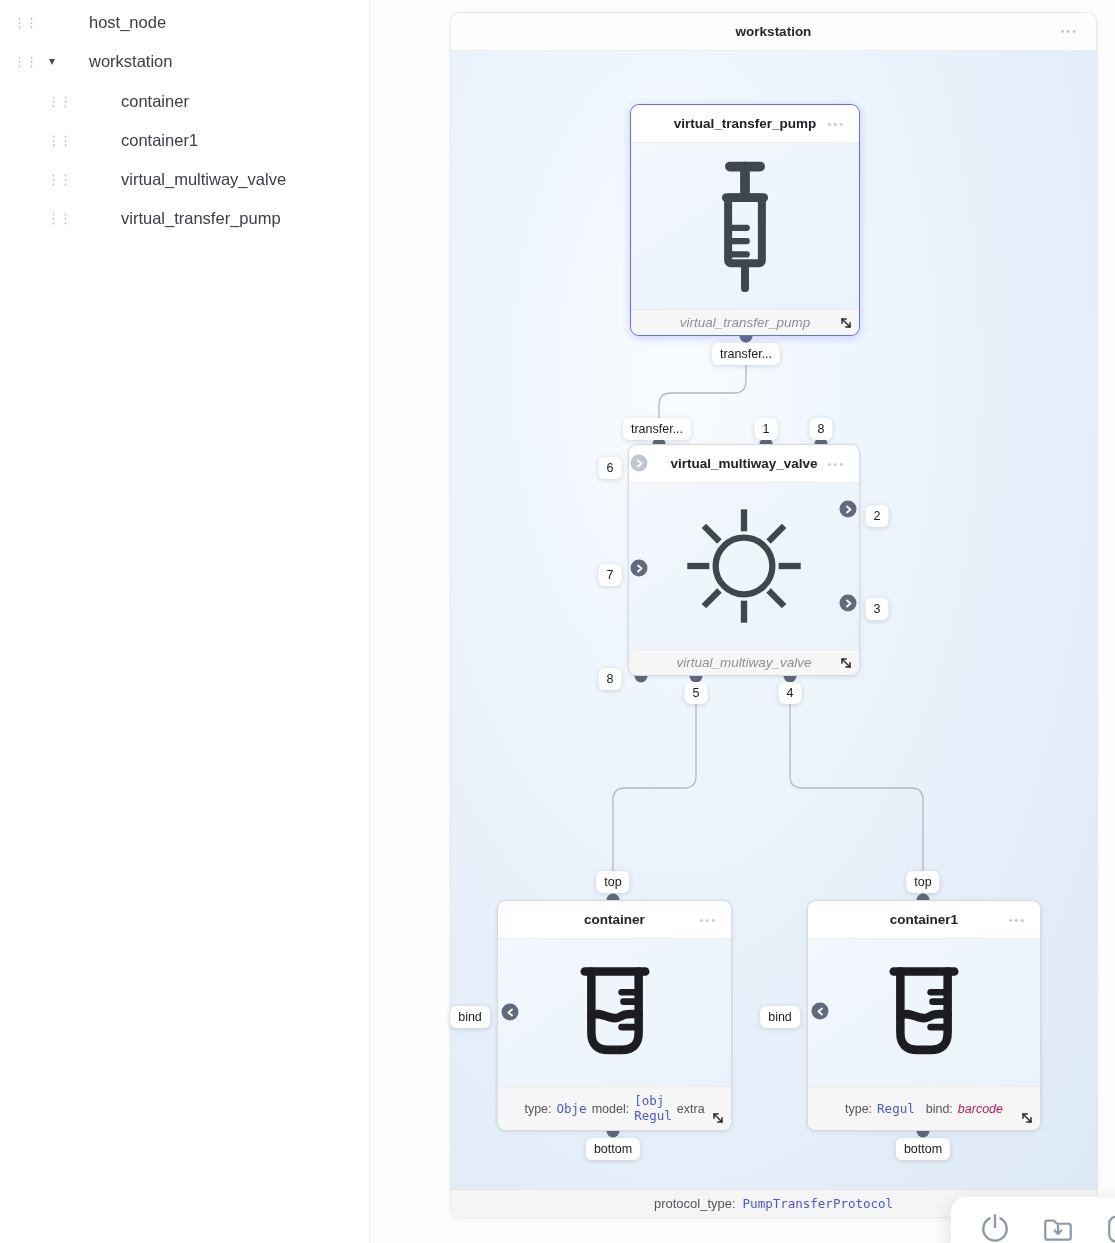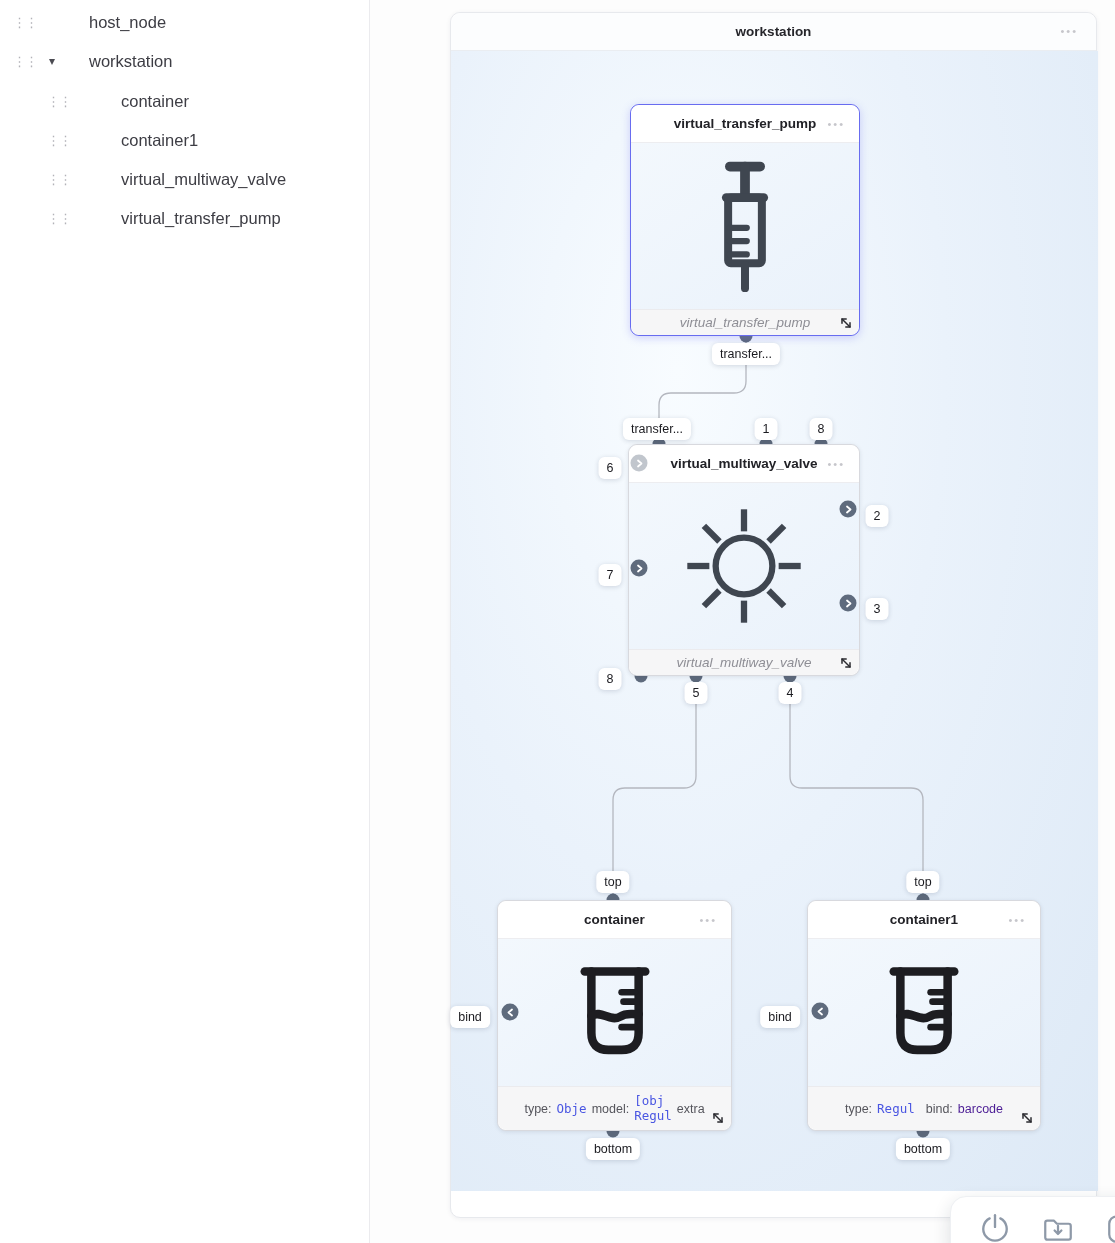--- a/index.html
+++ b/index.html
@@ -47,21 +47,21 @@
   .node-header .menu-dots { position:absolute; right:14px; top:13px; }
   .node-body { flex:1; display:flex; align-items:center; justify-content:center;
     background:linear-gradient(145deg,#f3f8fd 0%, #eaf2fb 100%); }
   .node-footer { position:relative; flex:0 0 26px; background:#f6f6f7; border-top:1px solid #ebebee;
     border-radius:0 0 9px 9px; display:flex; align-items:center; justify-content:center; }
   .node-sub { font-style:italic; font-size:13.5px; color:#8e8e95; }
   .resize { position:absolute; right:6px; bottom:5px; cursor:nwse-resize; }
   .props-footer { flex:0 0 44px; display:flex; align-items:center; justify-content:center; gap:5px;
     font-size:12.5px; color:#55555c; white-space:nowrap; overflow:hidden; }
   .prop-label { color:#55555c; }
-  .prop-dark { color:#4c1d95; }
+  .prop-dark { color:#be185d;font-style:italic; }
   .extra-val { display:flex; flex-direction:column; line-height:1.15; text-align:left; }
 
   .chip { position:absolute; background:#fff; border-radius:6px; padding:4px 8px;
     font-size:12.5px; color:#1b1b20; white-space:nowrap; transform:translate(-50%,-50%);
     box-shadow:0 1px 5px rgba(20,30,60,.16); z-index:3; text-align:center; }
 
   .cport { position:absolute; width:17px; height:17px; border-radius:50%; background:#5f6b7d;
     transform:translate(-50%,-50%); z-index:4; display:flex; align-items:center; justify-content:center; cursor:crosshair; }
   .cport.faint { opacity:.38; }
 
@@ -303,20 +303,24 @@
     <div class="chip" style="left:245px;top:642px">5</div>
     <div class="chip" style="left:339px;top:642px">4</div>
     <div class="chip" style="left:162px;top:831px">top</div>
     <div class="chip" style="left:19px;top:966px">bind</div>
     <div class="chip" style="left:162px;top:1098px">bottom</div>
     <div class="chip" style="left:472px;top:831px">top</div>
     <div class="chip" style="left:329px;top:966px">bind</div>
     <div class="chip" style="left:472px;top:1098px">bottom</div>
   </div>
 
+  <div class="panel-footer">
+    <span class="pf-label">protocol_type:</span>
+    <span class="mono-blue">PumpTransferProtocol</span>
+  </div>
 </div>
 
 <div class="toolbar">
   <div class="tool-btn">
     <svg width="32" height="32" viewBox="0 0 30 30" fill="none">
       <path d="M10,6 A11,11 0 1 0 20,6" stroke="#8e99a8" stroke-width="2.2" stroke-linecap="round"></path>
       <path d="M15,3 V14" stroke="#8e99a8" stroke-width="2.2" stroke-linecap="round"></path>
     </svg>
   </div>
   <div class="tool-btn">

